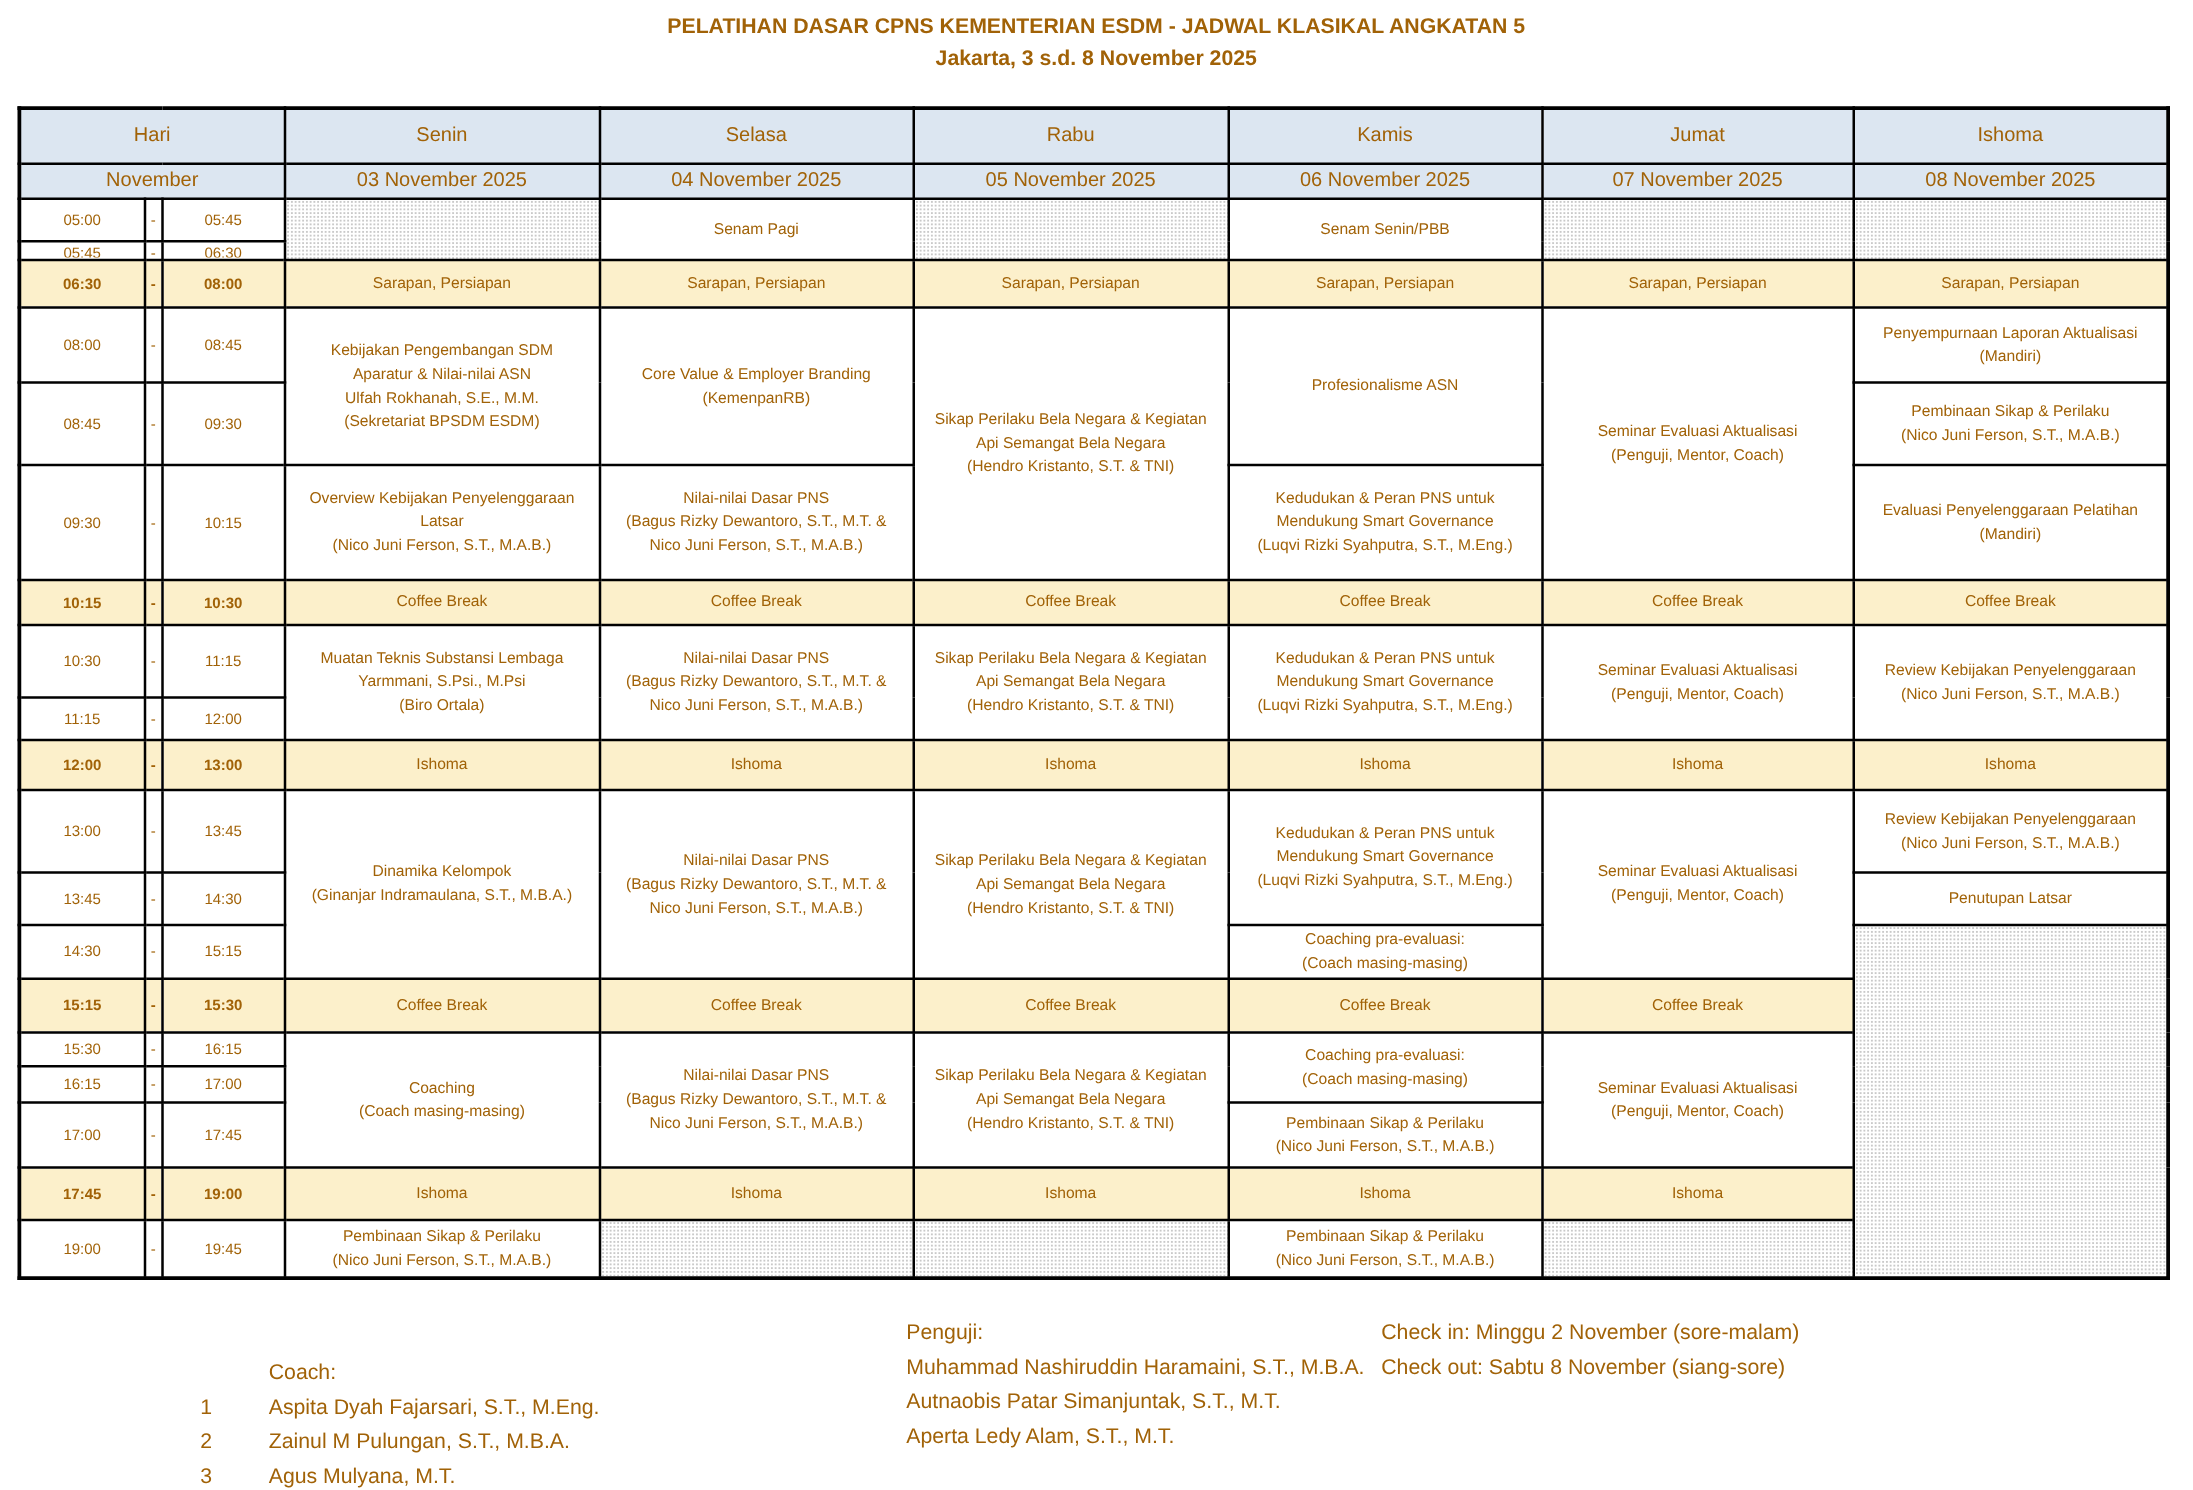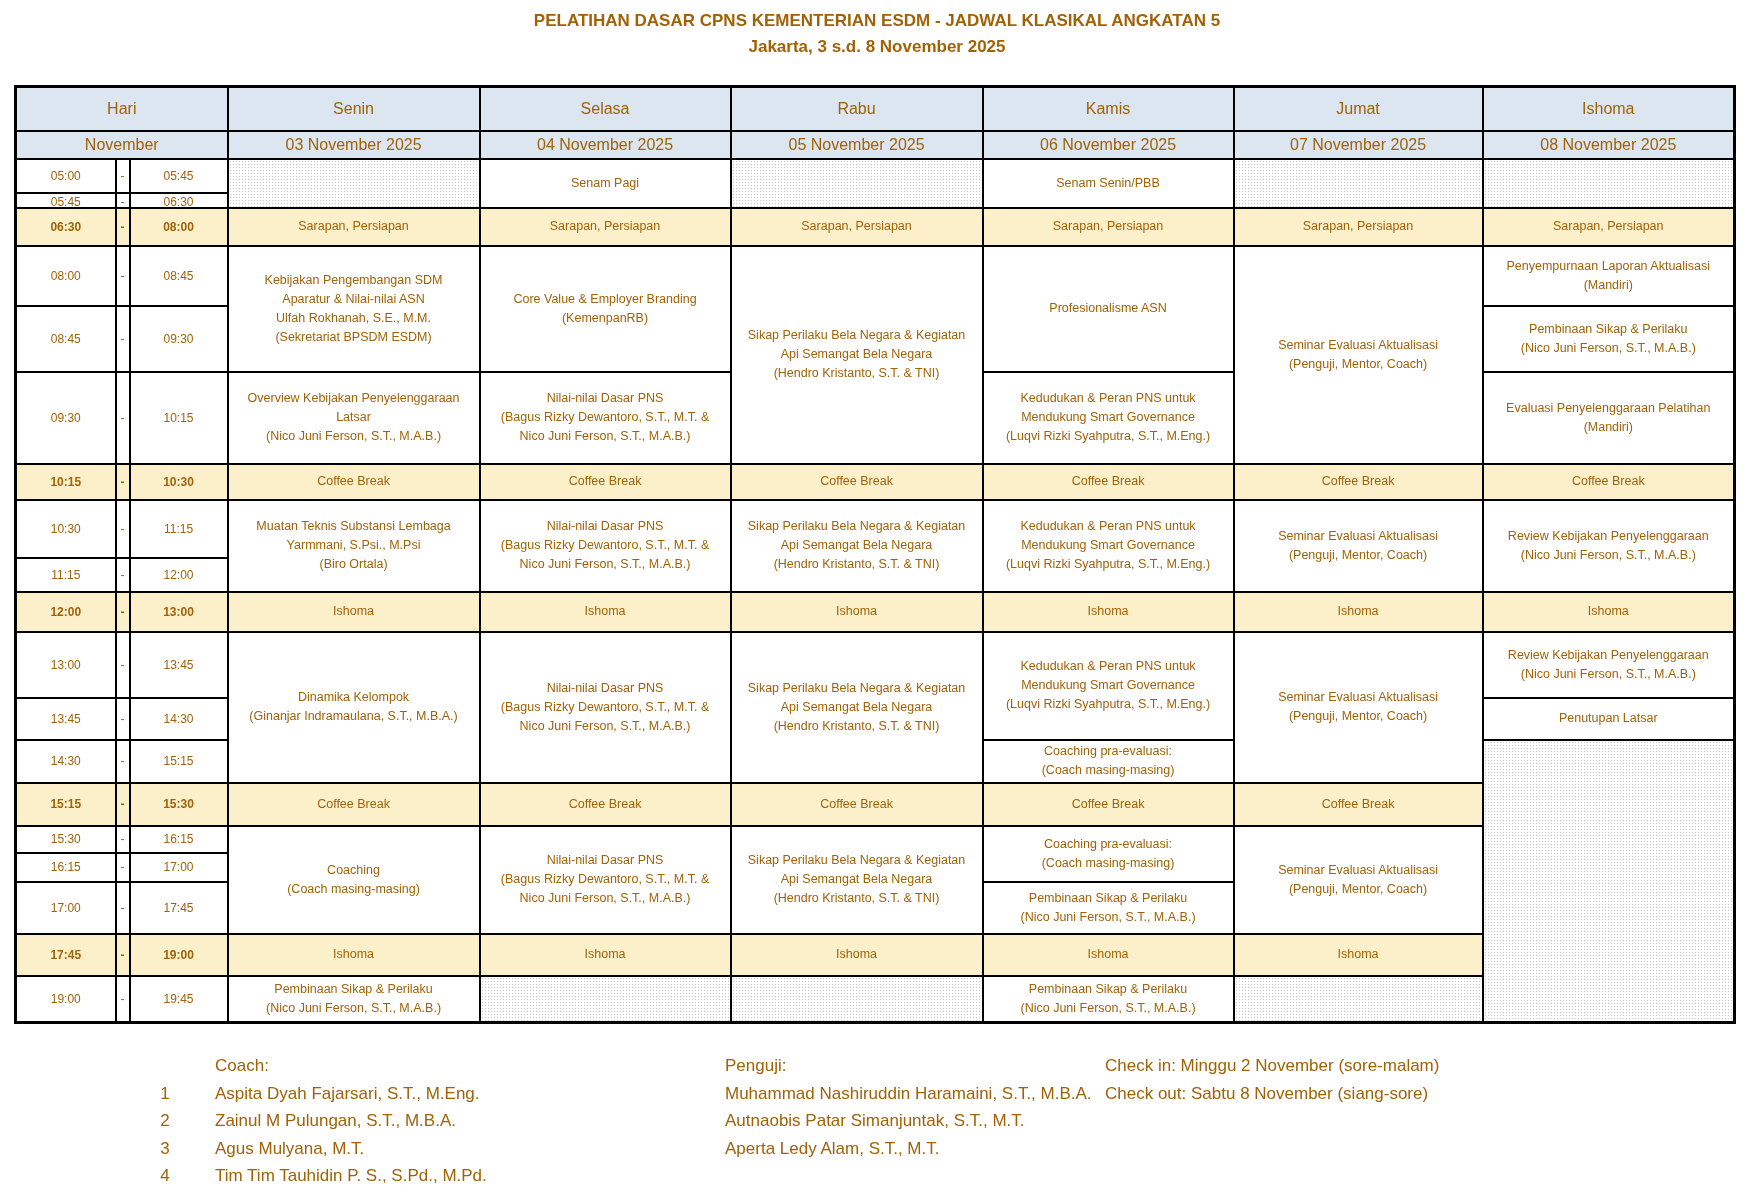--- a/index.html
+++ b/index.html
@@ -18,21 +18,21 @@
   tr.hl td { background:#fcf0cb; }
   tr.hl td.time, tr.hl td.dash { font-weight:bold; }
   td.cell { font-size:12.5px; line-height:19px; white-space:pre-line; }
   td.dot {
     background-image: radial-gradient(circle, #c9c9c9 0.8px, rgba(0,0,0,0) 0.9px);
     background-size:3px 3px; background-position:0 0;
   }
   .clip { height:11px; overflow:hidden; line-height:15px; }
   .footer { position:absolute; font-size:17px; line-height:27.5px; }
   .f-coach { left:140px; top:1052px; }
-  .f-coach .label { margin-left:75px; }
+  .f-coach .label { margin-left:75px;margin-top:32px; }
   .num { display:inline-block; width:50px; text-align:center; }
   .cname { display:inline-block; margin-left:25px; }
   .f-penguji { left:725px; top:1052px; }
   .f-check { left:1105px; top:1052px; }
 </style>
 </head>
 <body>
 
 <div class="page">
 

